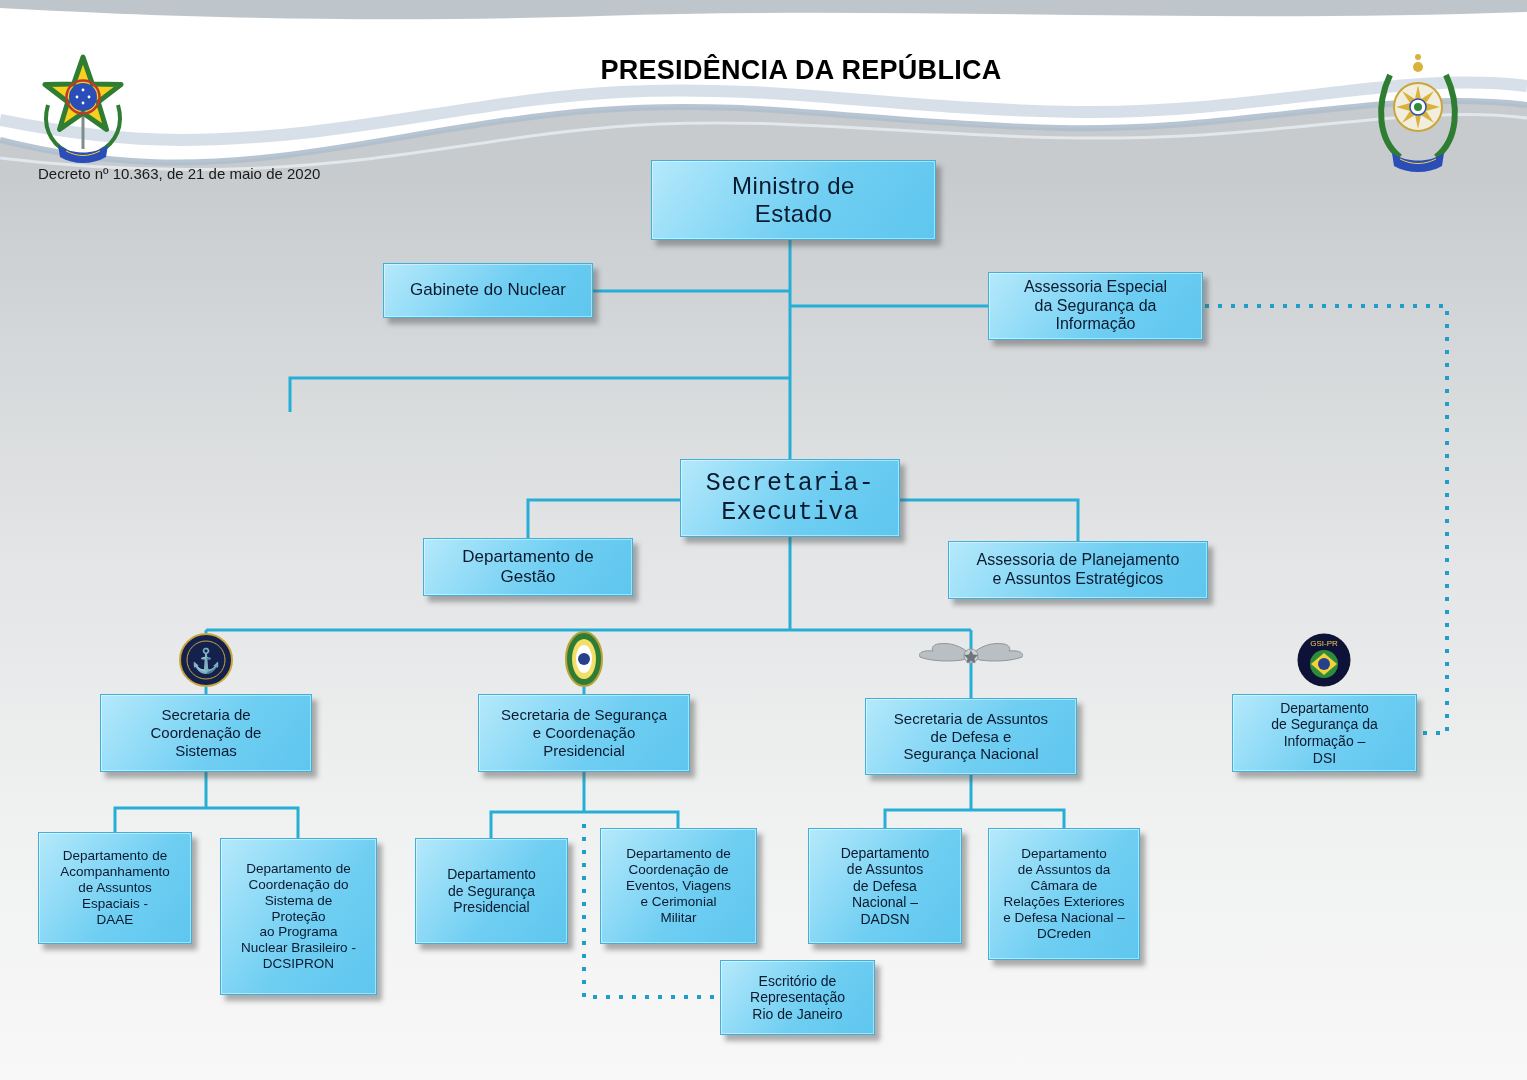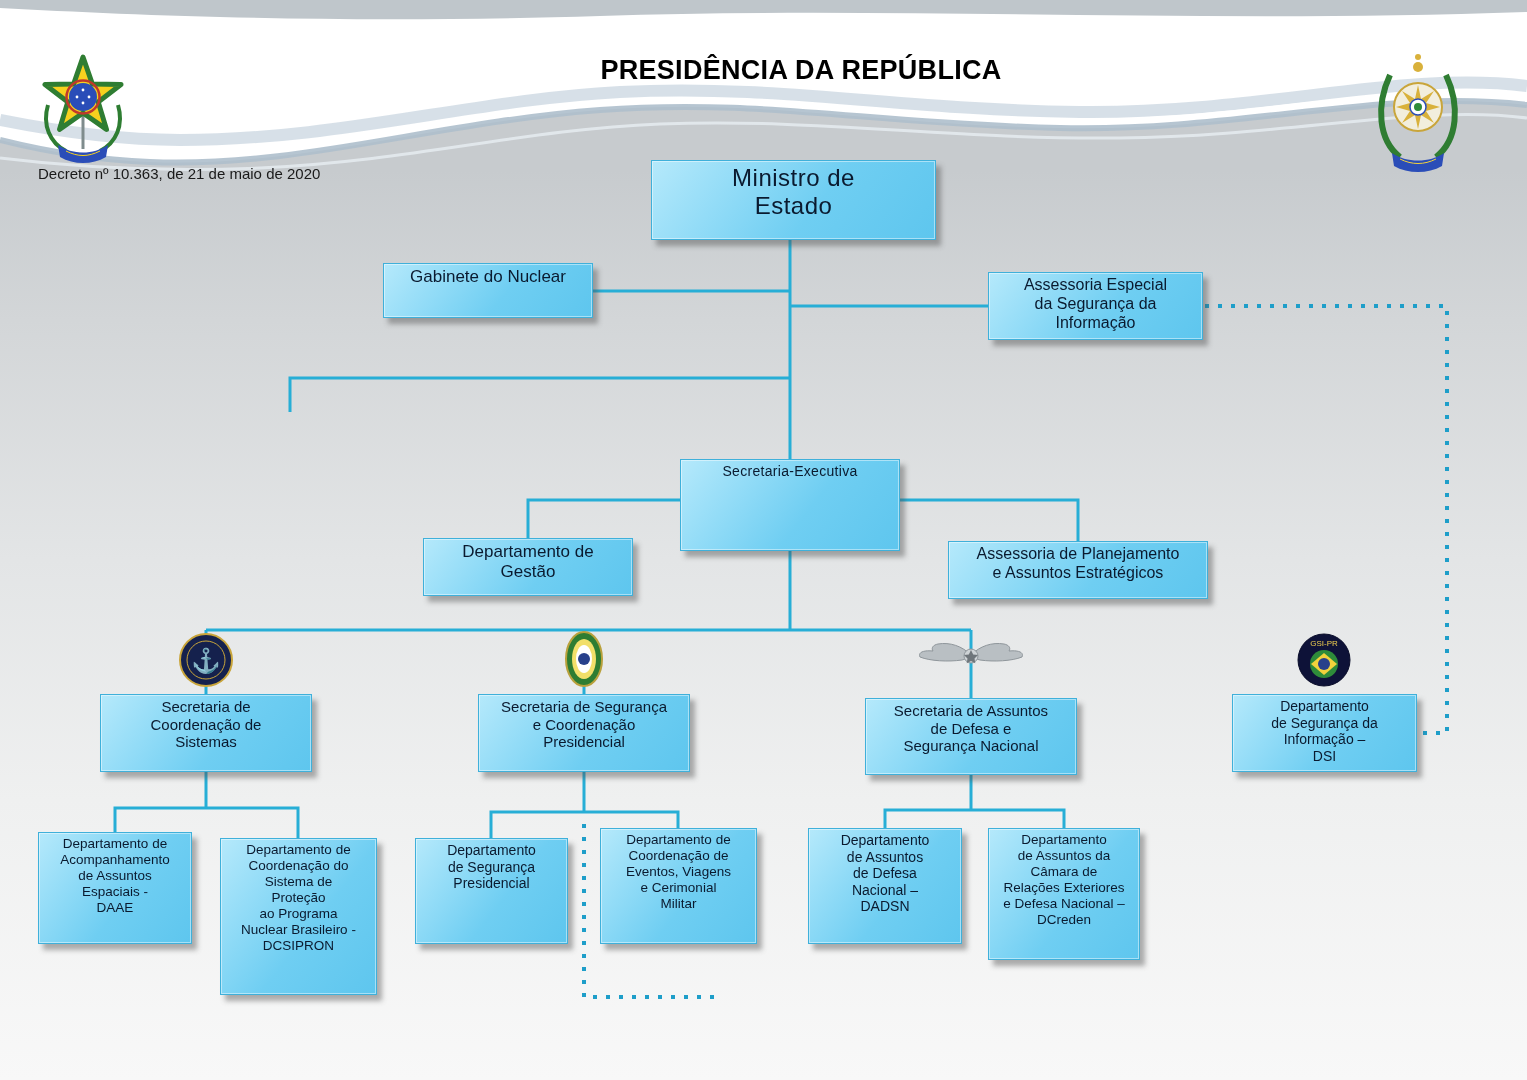--- a/index.html
+++ b/index.html
@@ -16,34 +16,34 @@
   .hdr-title, .hdr-subtitle {
     position:absolute; left:431px; width:740px; text-align:center;
     font-weight:700; color:#000; letter-spacing:.3px; z-index:5;
   }
   .hdr-title   { top:55px; font-size:27px; }
   .hdr-subtitle{ top:93px; font-size:21px; }
   .decree { position:absolute; left:38px; top:165px; font-size:15px; color:#1a1a1a; z-index:5; }
 
   .node {
     position:absolute; z-index:4;
-    display:flex; align-items:flex-start; justify-content:center;
+    display:flex; align-items:center; justify-content:center;
     text-align:center; padding:3px 4px;
     color:#0a1a2f; line-height:1.18; font-weight:400;
     background:linear-gradient(128deg,#b5e9fb 0%,#93dcf7 28%,#6fcef2 58%,#5ec6ee 100%);
     border:1px solid #3fb0da;
     box-shadow:5px 6px 5px rgba(80,80,80,.45), inset 0 0 0 1px rgba(255,255,255,.45);
   }
   .node span { white-space:pre-line; display:block; width:100%; }
 
   #n-ministro  { left:651px;  top:160px; width:285px; height:80px;  font-size:24px; letter-spacing:.5px; }
   #n-gabinete  { left:383px;  top:263px; width:210px; height:55px;  font-size:17px; }
   #n-aesi      { left:988px;  top:272px; width:215px; height:68px;  font-size:16px; }
   #n-abin      { left:200px;  top:412px; width:180px; height:84px;  font-size:16px; }
-  #n-se        { left:680px;  top:459px; width:220px; height:92px;  font-size:14px; letter-spacing:.3px; }
+  #n-se        { left:680px;  top:459px; width:220px; height:78px;  font-size:25px; letter-spacing:.3px;font-family:Liberation Mono, monospace; }
   #n-gestao    { left:423px;  top:538px; width:210px; height:58px;  font-size:17px; }
   #n-apae      { left:948px;  top:541px; width:260px; height:58px;  font-size:16px; }
   #n-scs       { left:100px;  top:694px; width:212px; height:78px;  font-size:15px; }
   #n-sscp      { left:478px;  top:694px; width:212px; height:78px;  font-size:15px; }
   #n-sadsn     { left:865px;  top:698px; width:212px; height:77px;  font-size:15px; }
   #n-dsi       { left:1232px; top:694px; width:185px; height:78px;  font-size:14px; }
   #n-daae      { left:38px;   top:832px; width:154px; height:112px; font-size:13.5px; }
   #n-dcsipron  { left:220px;  top:838px; width:157px; height:157px; font-size:13.5px; }
   #n-dsp       { left:415px;  top:838px; width:153px; height:106px; font-size:14px; }
   #n-dcevcm    { left:600px;  top:828px; width:157px; height:116px; font-size:13.5px; }
@@ -226,14 +226,19 @@
 DADSN</span>
     </div>
   <div class="node" id="n-dcreden">
       <span>Departamento
 de Assuntos da
 Câmara de
 Relações Exteriores
 e Defesa Nacional –
 DCreden</span>
     </div>
+  <div class="node" id="n-errj">
+      <span>Escritório de
+Representação
+Rio de Janeiro</span>
+    </div>
 
 </div>
 
 </body></html>

